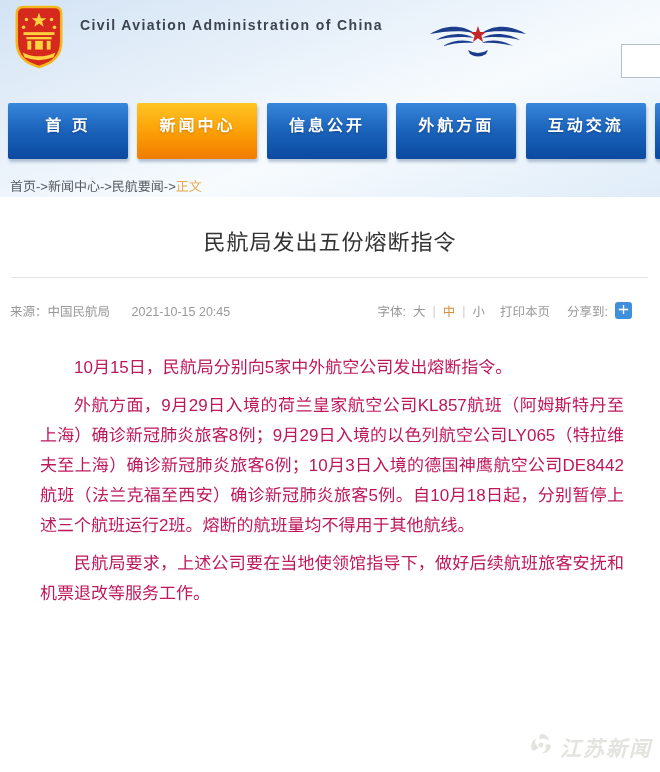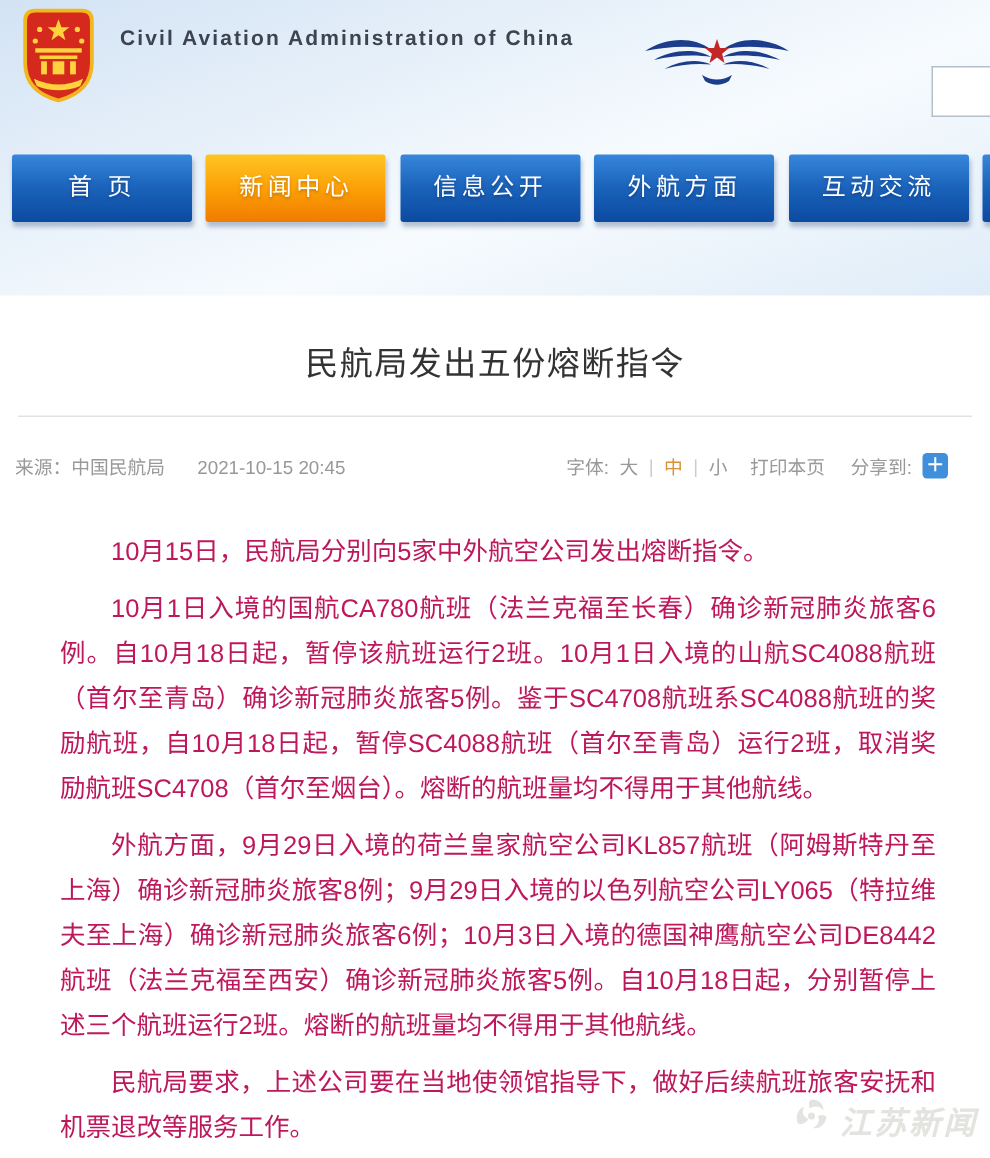--- a/index.html
+++ b/index.html
@@ -26,23 +26,23 @@
     line-height:20px; margin-top:2px; white-space:nowrap;
   }
   .wing-logo { position:absolute; left:428px; top:18px; width:100px; height:46px; }
   .search-box-partial {
     position:absolute; right:0; top:44px; width:39px; height:34px;
     background:#ffffff; border:1px solid #b3bfcb; border-right:none;
   }
   
   .nav-row { position:relative; height:52px; padding:3px 0 0 8px; white-space:nowrap; }
   .nav-btn {
-    display:inline-block; vertical-align:top; width:120px; height:45px; margin-right:5px;
+    display:inline-block; vertical-align:top; width:120px; height:56px; margin-right:5px;
     line-height:45px; text-align:center; cursor:pointer;
-    font-size:16px; font-weight:normal; color:#ffffff; letter-spacing:3px;
+    font-size:16px; font-weight:bold; color:#ffffff; letter-spacing:3px;
     text-shadow:0 1px 2px rgba(10,40,90,.45);
     background:linear-gradient(180deg,#3787dc 0%,#1b63bb 48%,#0b4aa0 100%);
     border-radius:2px; box-shadow:1px 3px 3px rgba(60,90,130,.35);
   }
   .nav-btn.active {
     background:linear-gradient(180deg,#ffc522 0%,#fb9d05 55%,#f07c00 100%);
     text-shadow:0 1px 2px rgba(150,80,0,.5);
   }
   .nav-btn.partial { width:27px; margin-right:0; border-radius:2px 0 0 2px; }
   
@@ -130,20 +130,23 @@
 
     <div class="nav-row">
       <div class="nav-btn">首 页</div>
       <div class="nav-btn active">新闻中心</div>
       <div class="nav-btn">信息公开</div>
       <div class="nav-btn">外航方面</div>
       <div class="nav-btn">互动交流</div>
       <div class="nav-btn partial"></div>
     </div>
 
+    <div class="breadcrumb">
+      <span>首页-&gt;新闻中心-&gt;民航要闻-&gt;</span><span class="current">正文</span>
+    </div>
   </div>
 
   <div class="content">
     <h1 class="article-title">民航局发出五份熔断指令</h1>
     <div class="divider"></div>
 
     <div class="meta-row">
       <div class="meta-left">
         <span>来源：</span><span class="src-val">中国民航局</span>
         <span>2021-10-15 20:45</span>
@@ -156,21 +159,20 @@
         <span class="sep">|</span>
         <span class="fz">小</span>
         <span class="print-link">打印本页</span>
         <span class="share-label">分享到:</span>
         <span class="share-icon">＋</span>
       </div>
     </div>
 
     <div class="body-text">
       <p>10月15日，民航局分别向5家中外航空公司发出熔断指令。</p>
-      <p>10月1日入境的国航CA780航班（法兰克福至长春）确诊新冠肺炎旅客6例。自10月18日起，暂停该航班运行2班。10月1日入境的山航SC4088航班（首尔至青岛）确诊新冠肺炎旅客5例。鉴于SC4708航班系SC4088航班的奖励航班，自10月18日起，暂停SC4088航班（首尔至青岛）运行2班，取消奖励航班SC4708（首尔至烟台）。熔断的航班量均不得用于其他航线。</p>
       <p>外航方面，9月29日入境的荷兰皇家航空公司KL857航班（阿姆斯特丹至上海）确诊新冠肺炎旅客8例；9月29日入境的以色列航空公司LY065（特拉维夫至上海）确诊新冠肺炎旅客6例；10月3日入境的德国神鹰航空公司DE8442航班（法兰克福至西安）确诊新冠肺炎旅客5例。自10月18日起，分别暂停上述三个航班运行2班。熔断的航班量均不得用于其他航线。</p>
       <p>民航局要求，上述公司要在当地使领馆指导下，做好后续航班旅客安抚和机票退改等服务工作。</p>
     </div>
   </div>
 
   <div class="watermark">
     <span>
       <svg viewBox="0 0 26 26" width="26" height="26">
         <g fill="#e3e3df">
           <path d="M13,2 C18,2 21,5 21,9 C18,6 14,6 12,8 C11,5 11,3 13,2 Z"></path>

